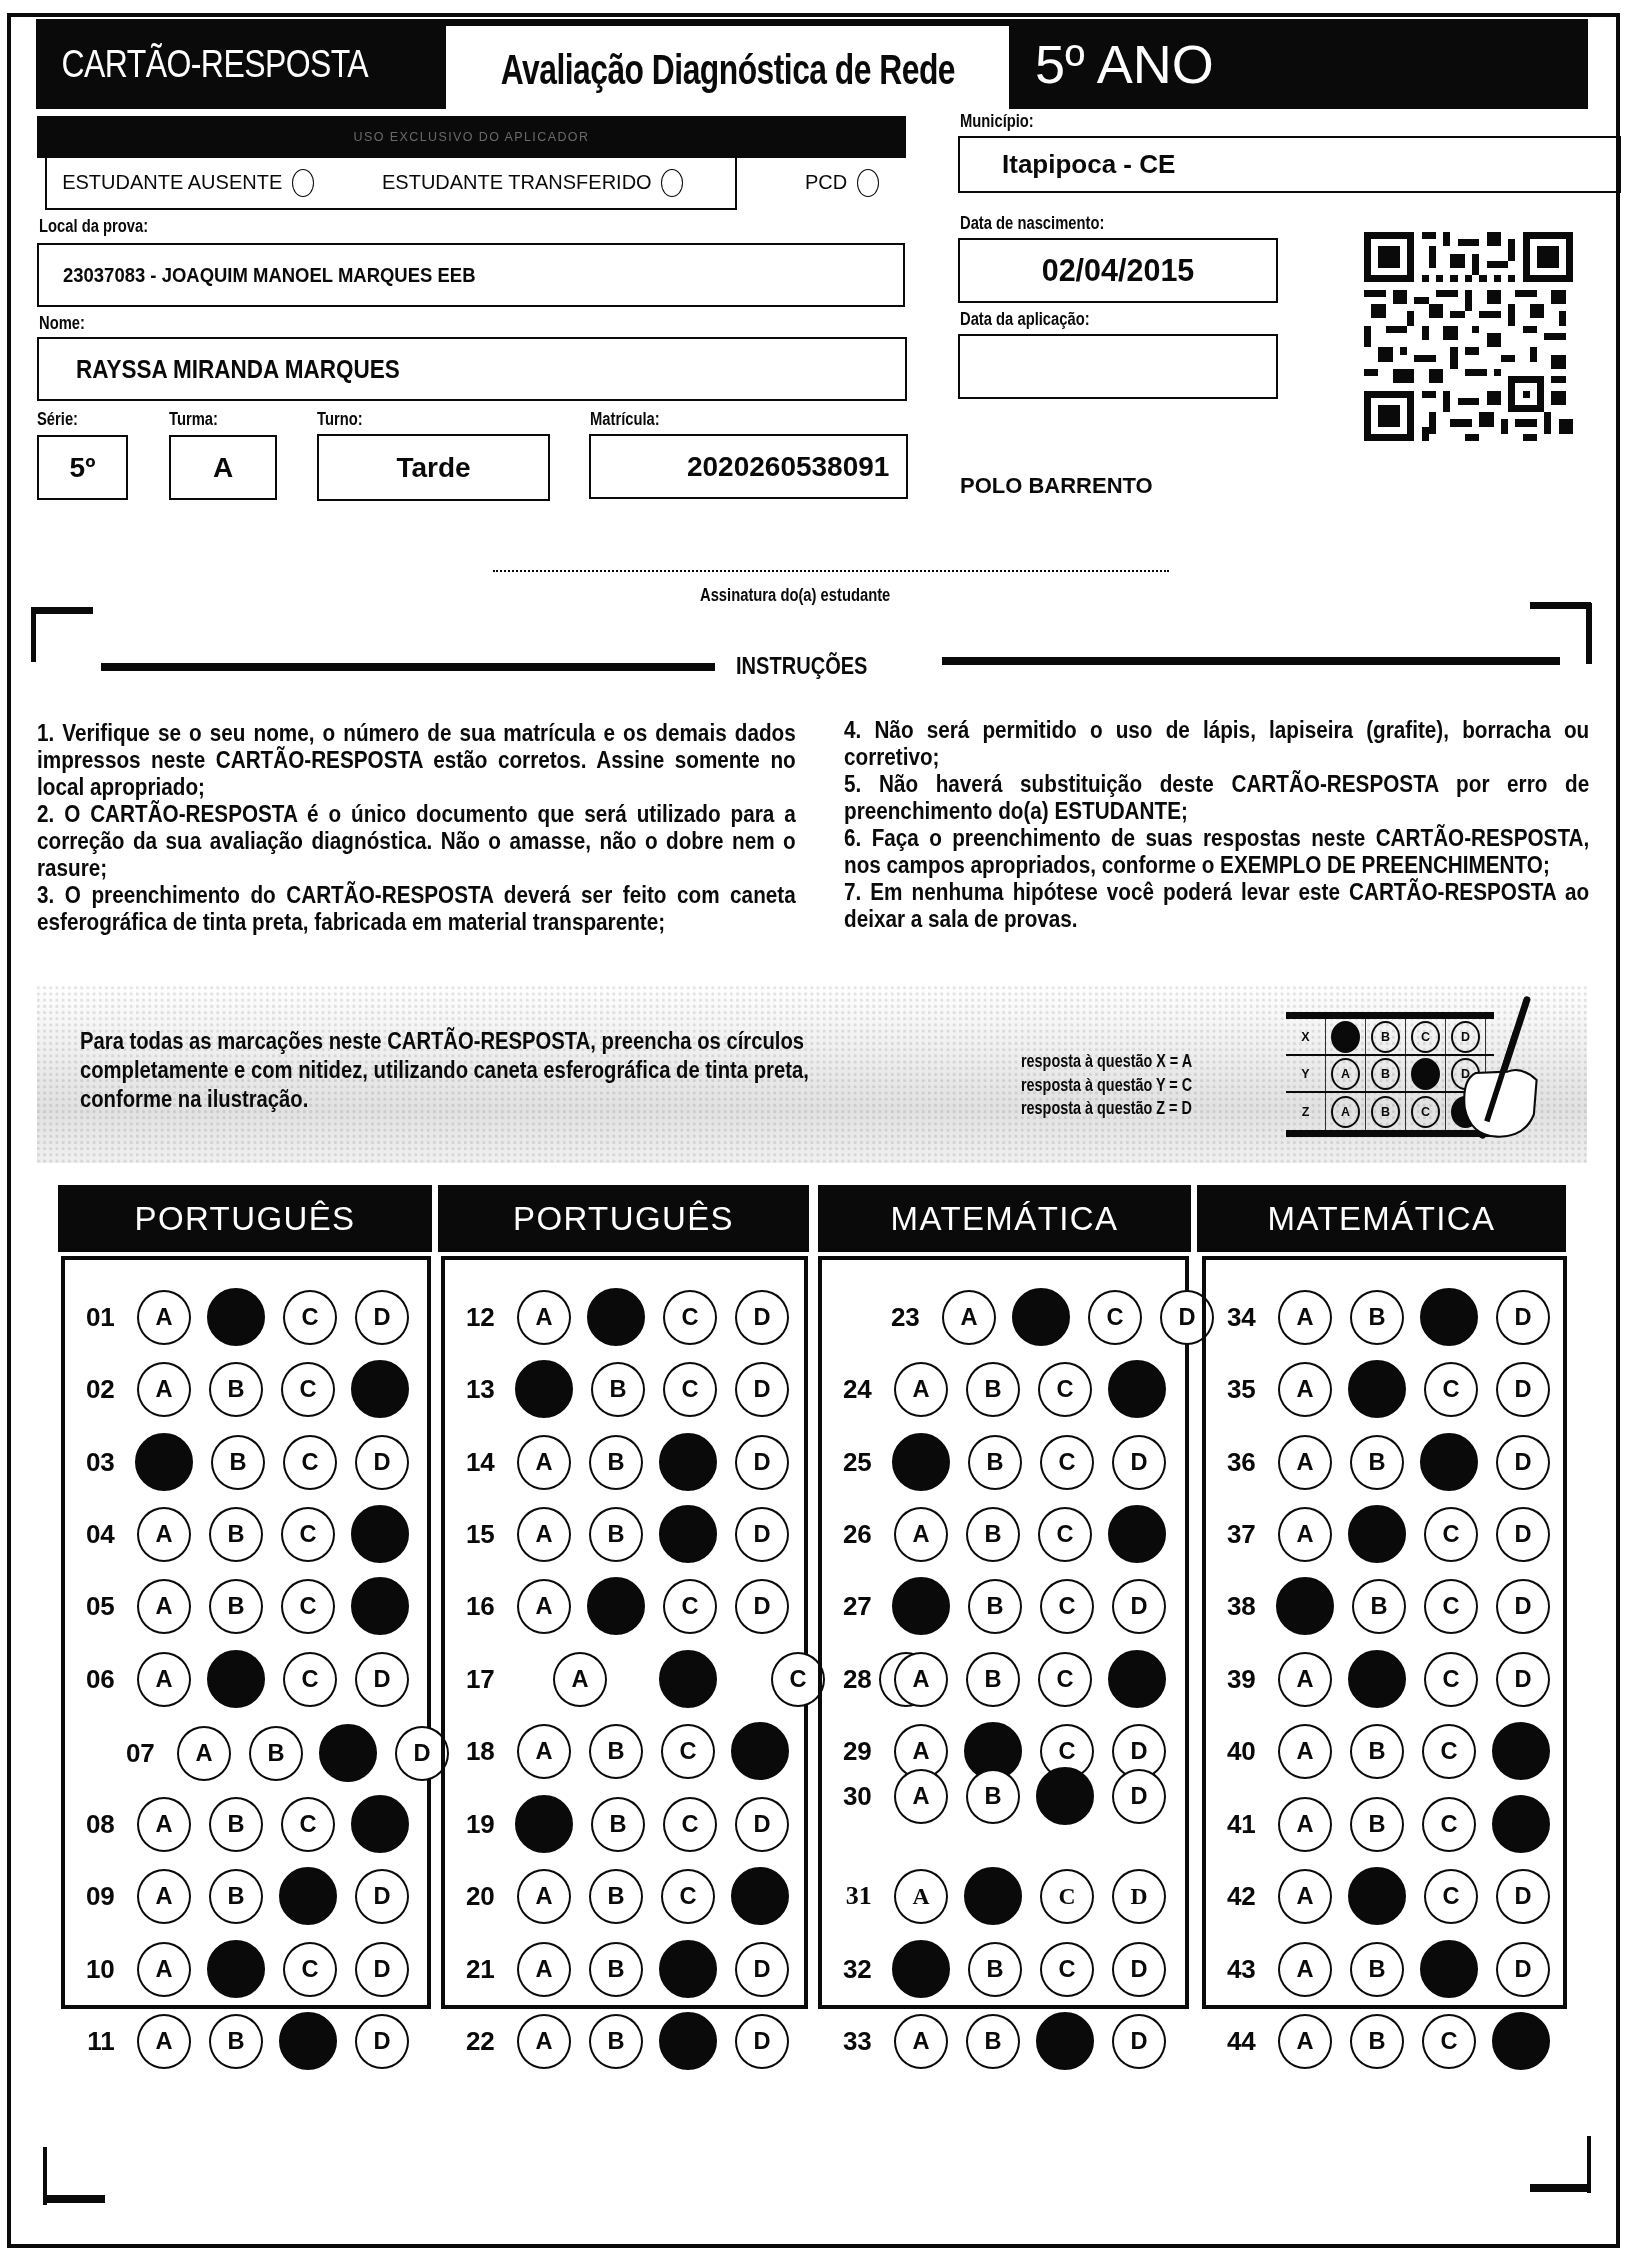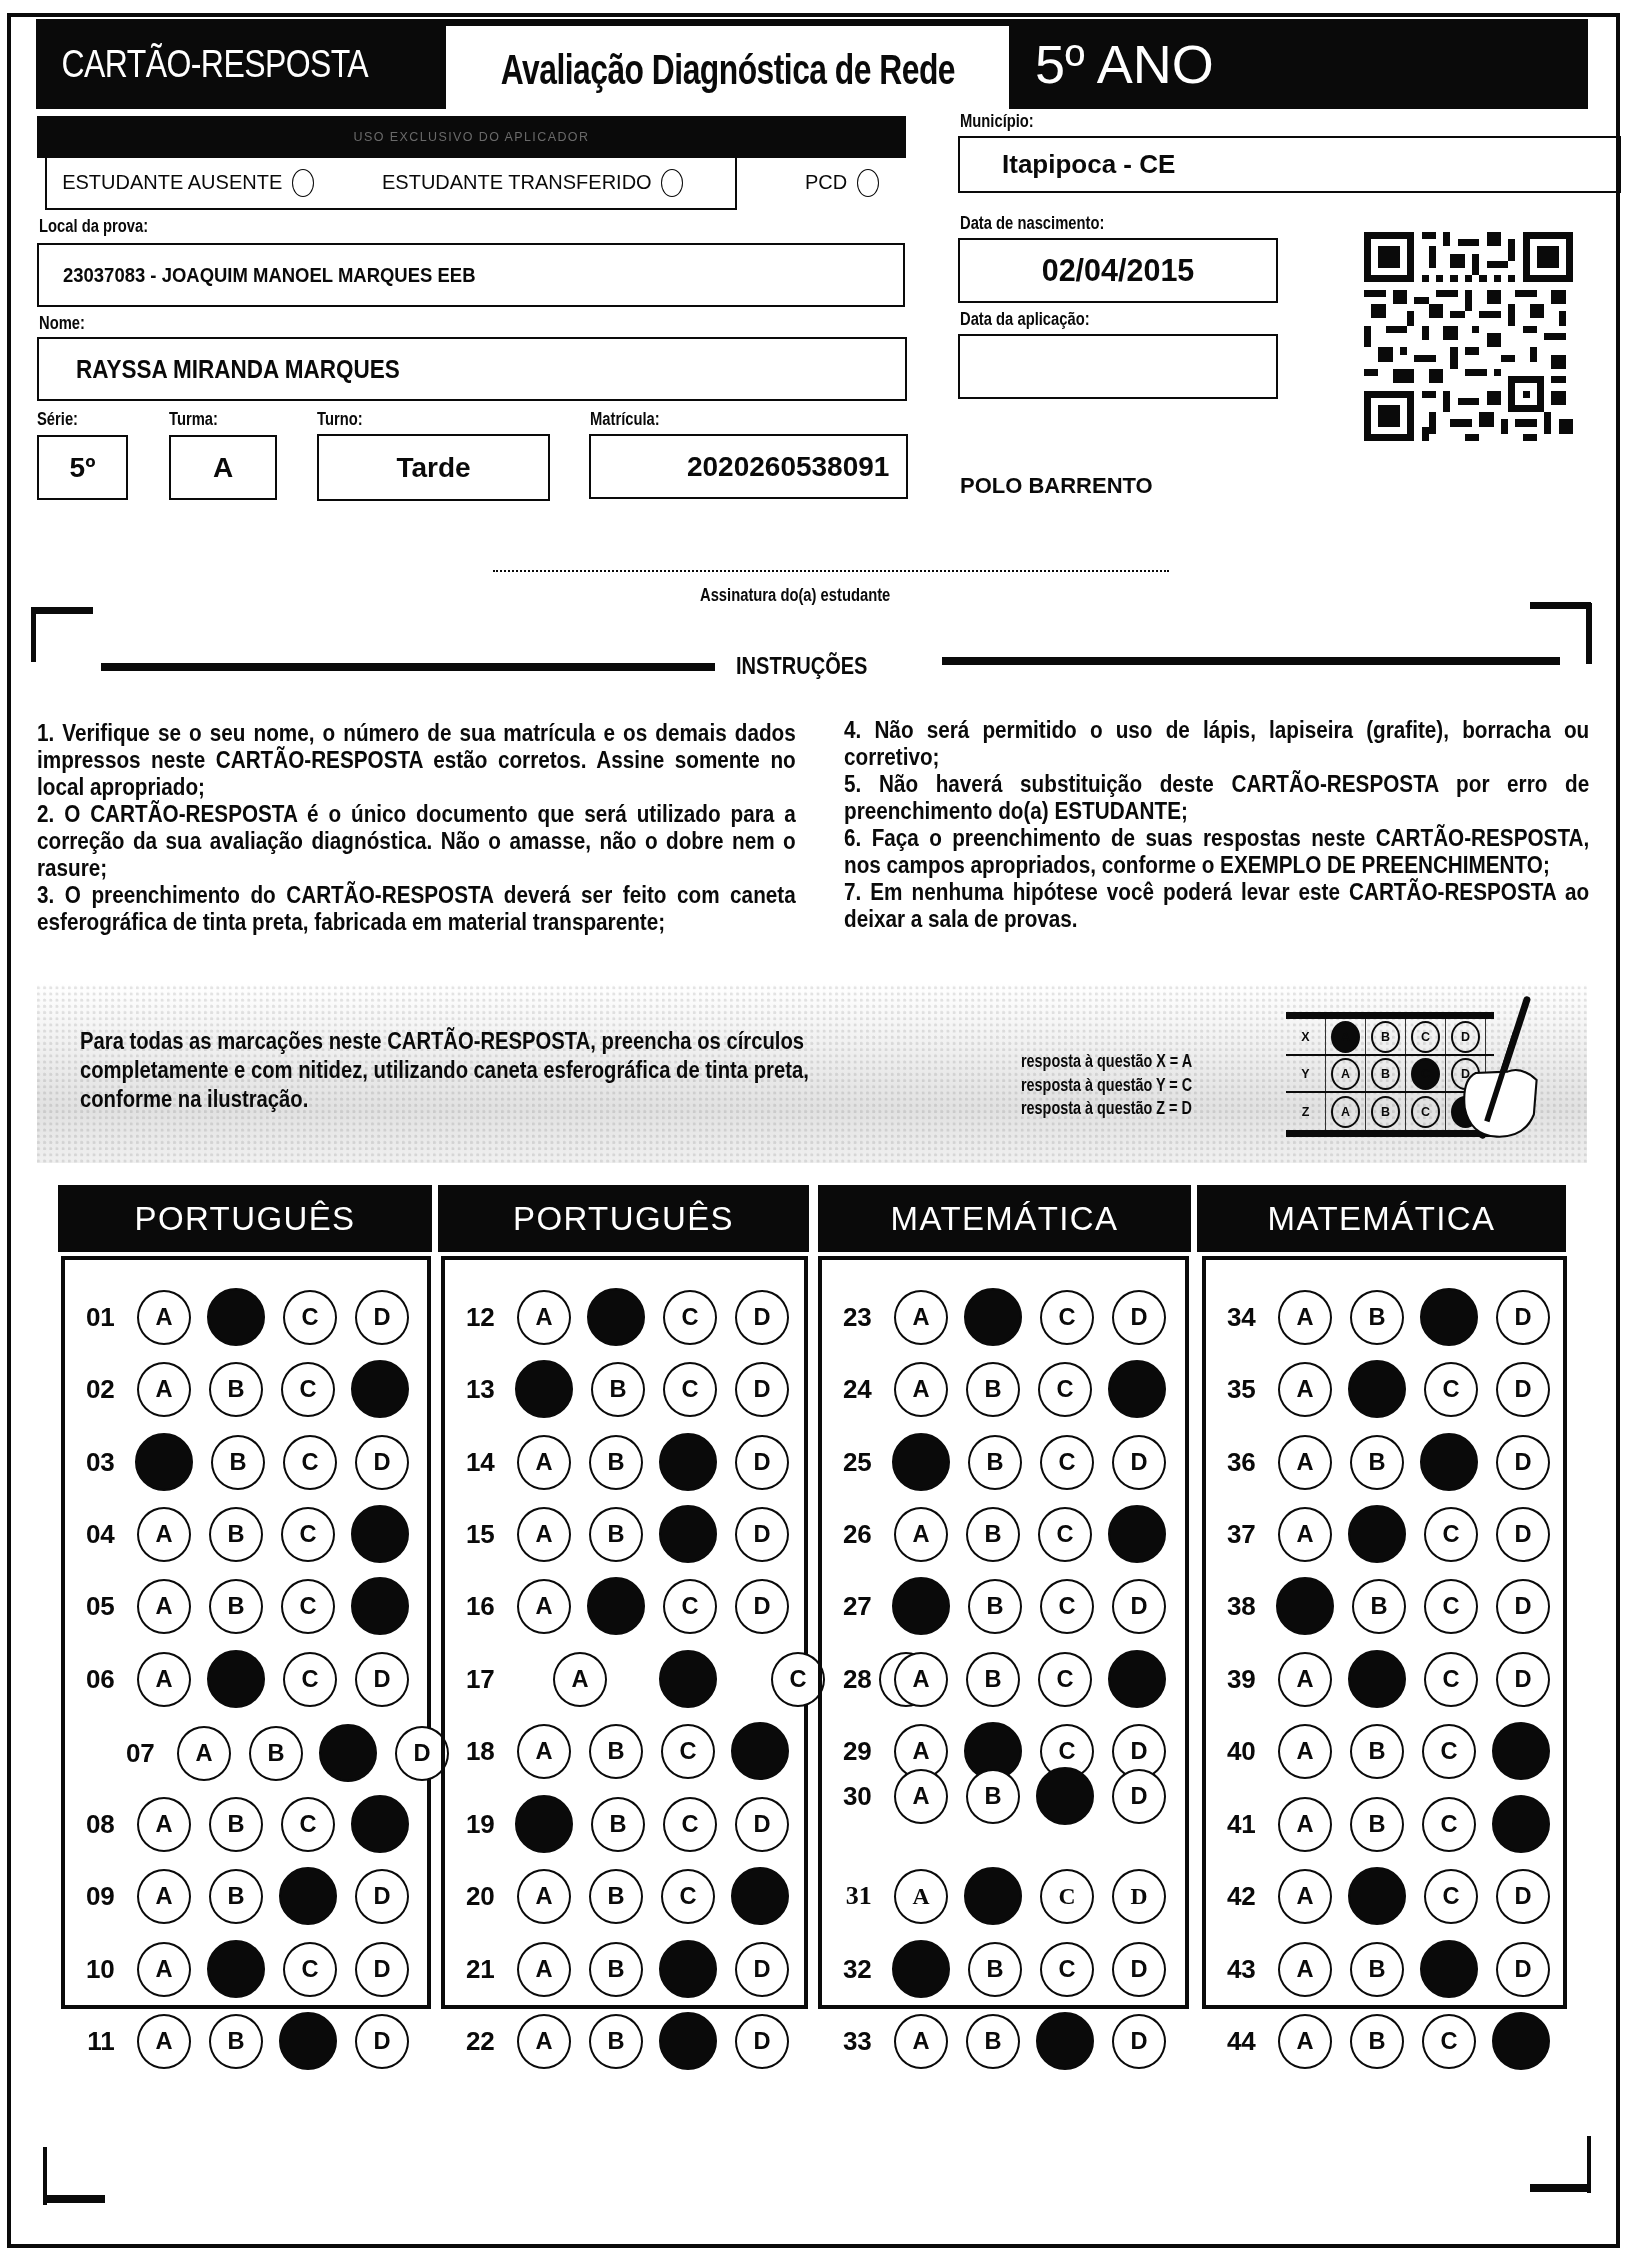--- a/index.html
+++ b/index.html
@@ -473,21 +473,21 @@
       <div class="row" style="top: 745px;">
         <span class="qnum">22</span>
         <span class="bub">A</span>
         <span class="bub">B</span>
         <span class="bub filled"></span>
         <span class="bub">D</span>
       </div>
     </div>
     <div class="subj-hdr" style="left: 818px; width: 373px;">MATEMÁTICA</div>
     <div class="panel" style="left: 818px; width: 371px;">
-      <div class="row" style="top: 21px;">
+      <div class="row" style="top: 21px; padding-left: 48px;">
         <span class="qnum">23</span>
         <span class="bub">A</span>
         <span class="bub filled"></span>
         <span class="bub">C</span>
         <span class="bub">D</span>
       </div>
       <div class="row" style="top: 93px;">
         <span class="qnum">24</span>
         <span class="bub">A</span>
         <span class="bub">B</span>

